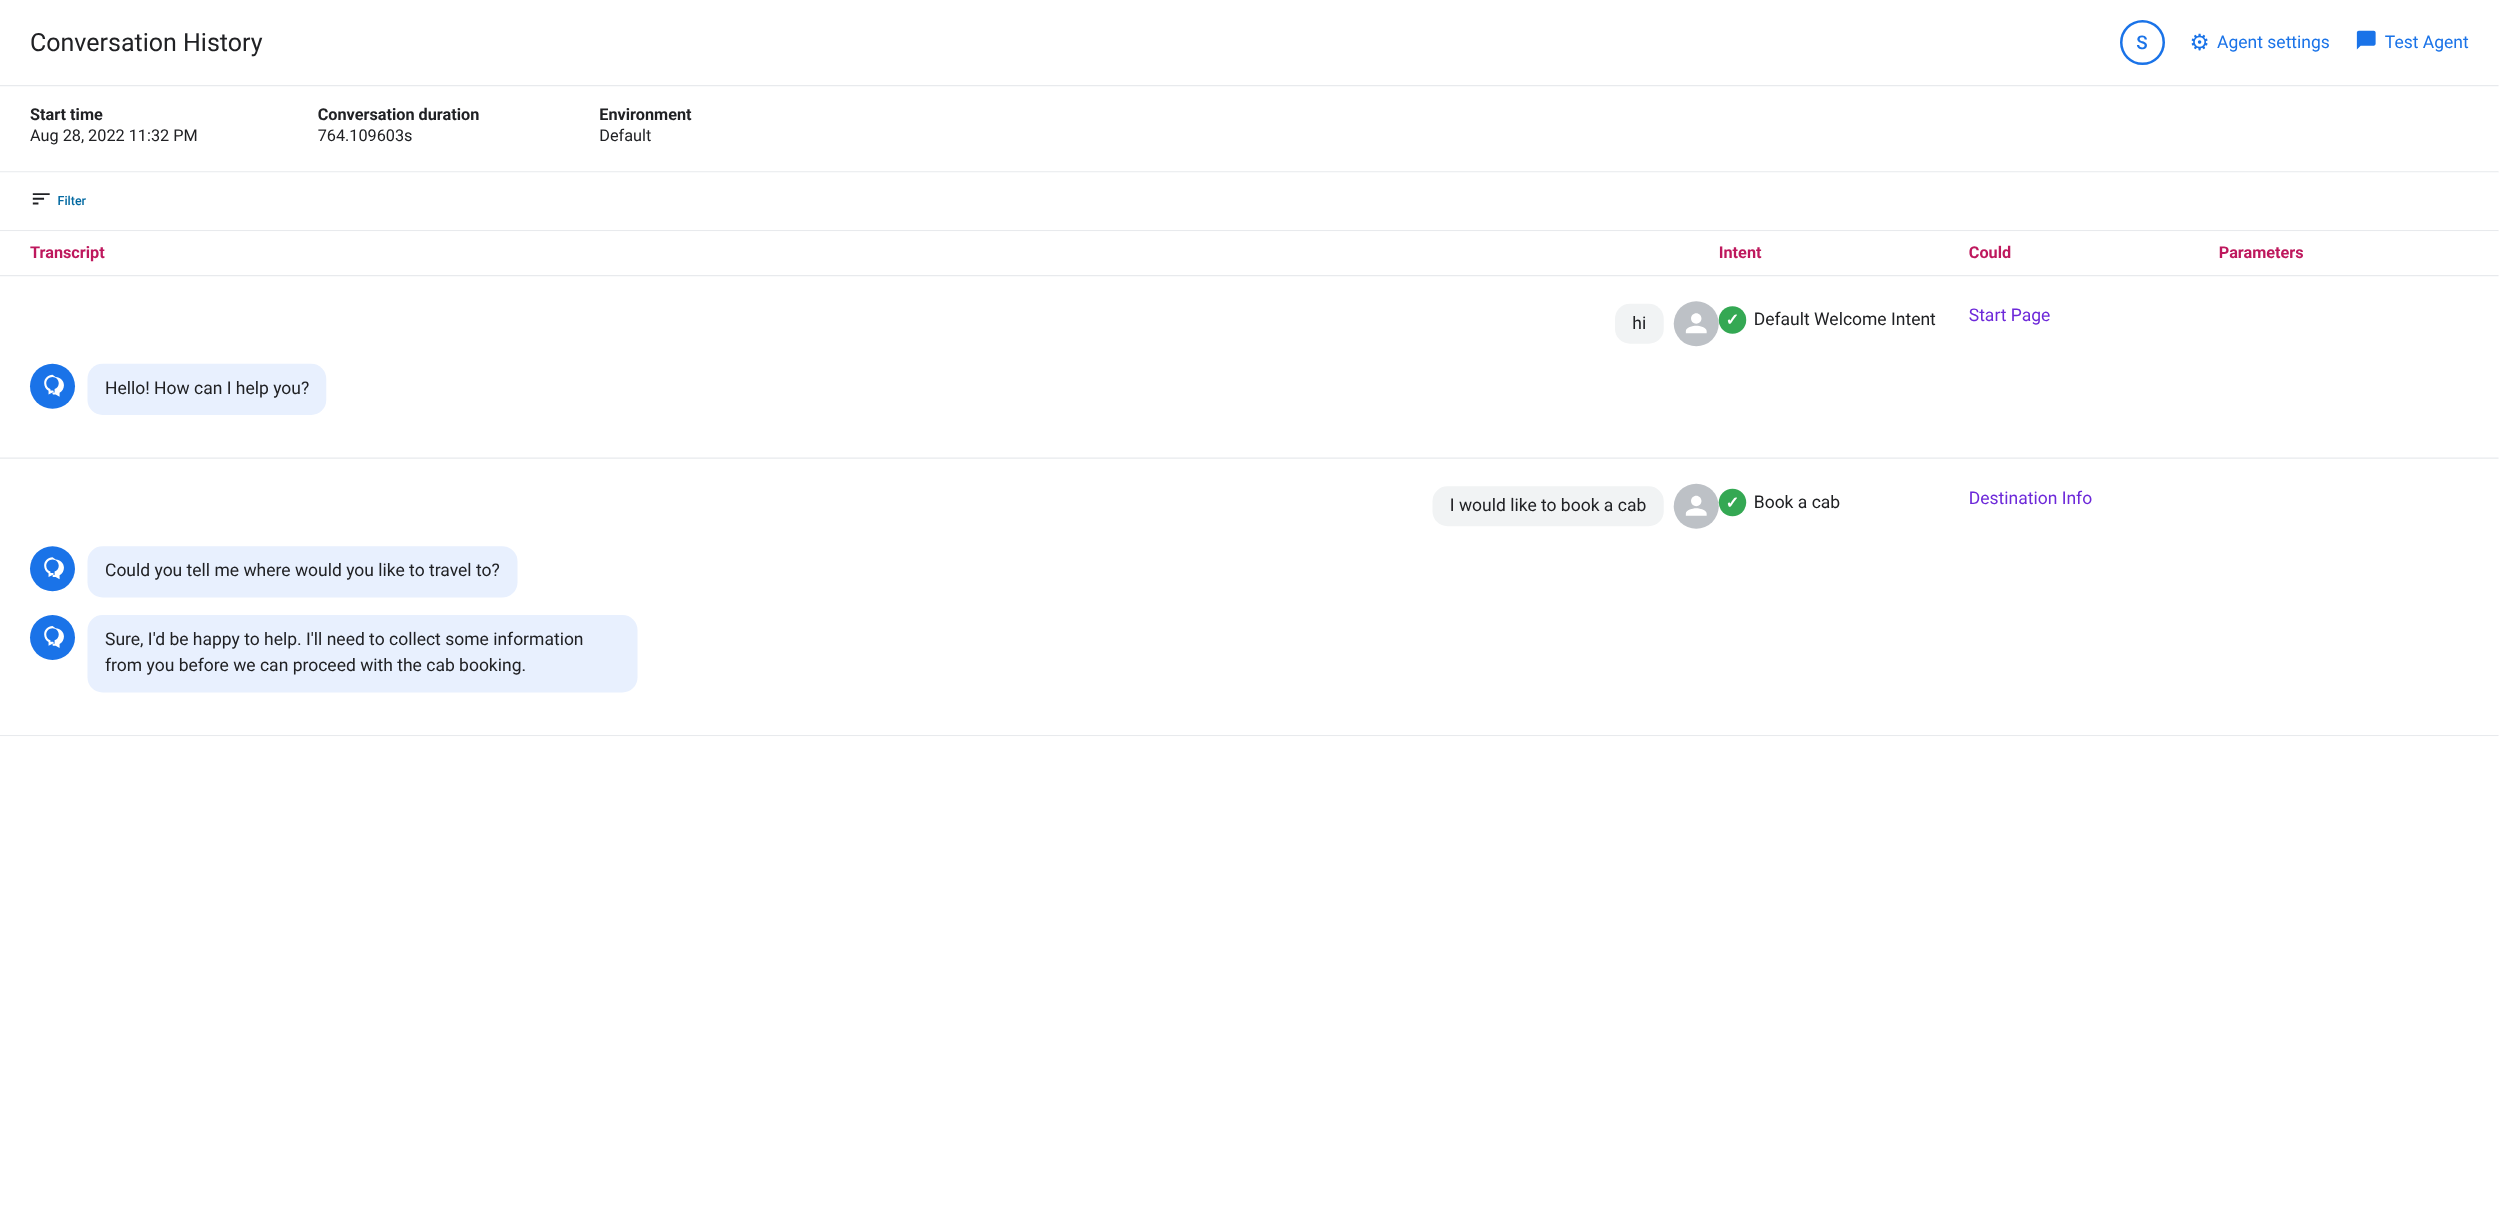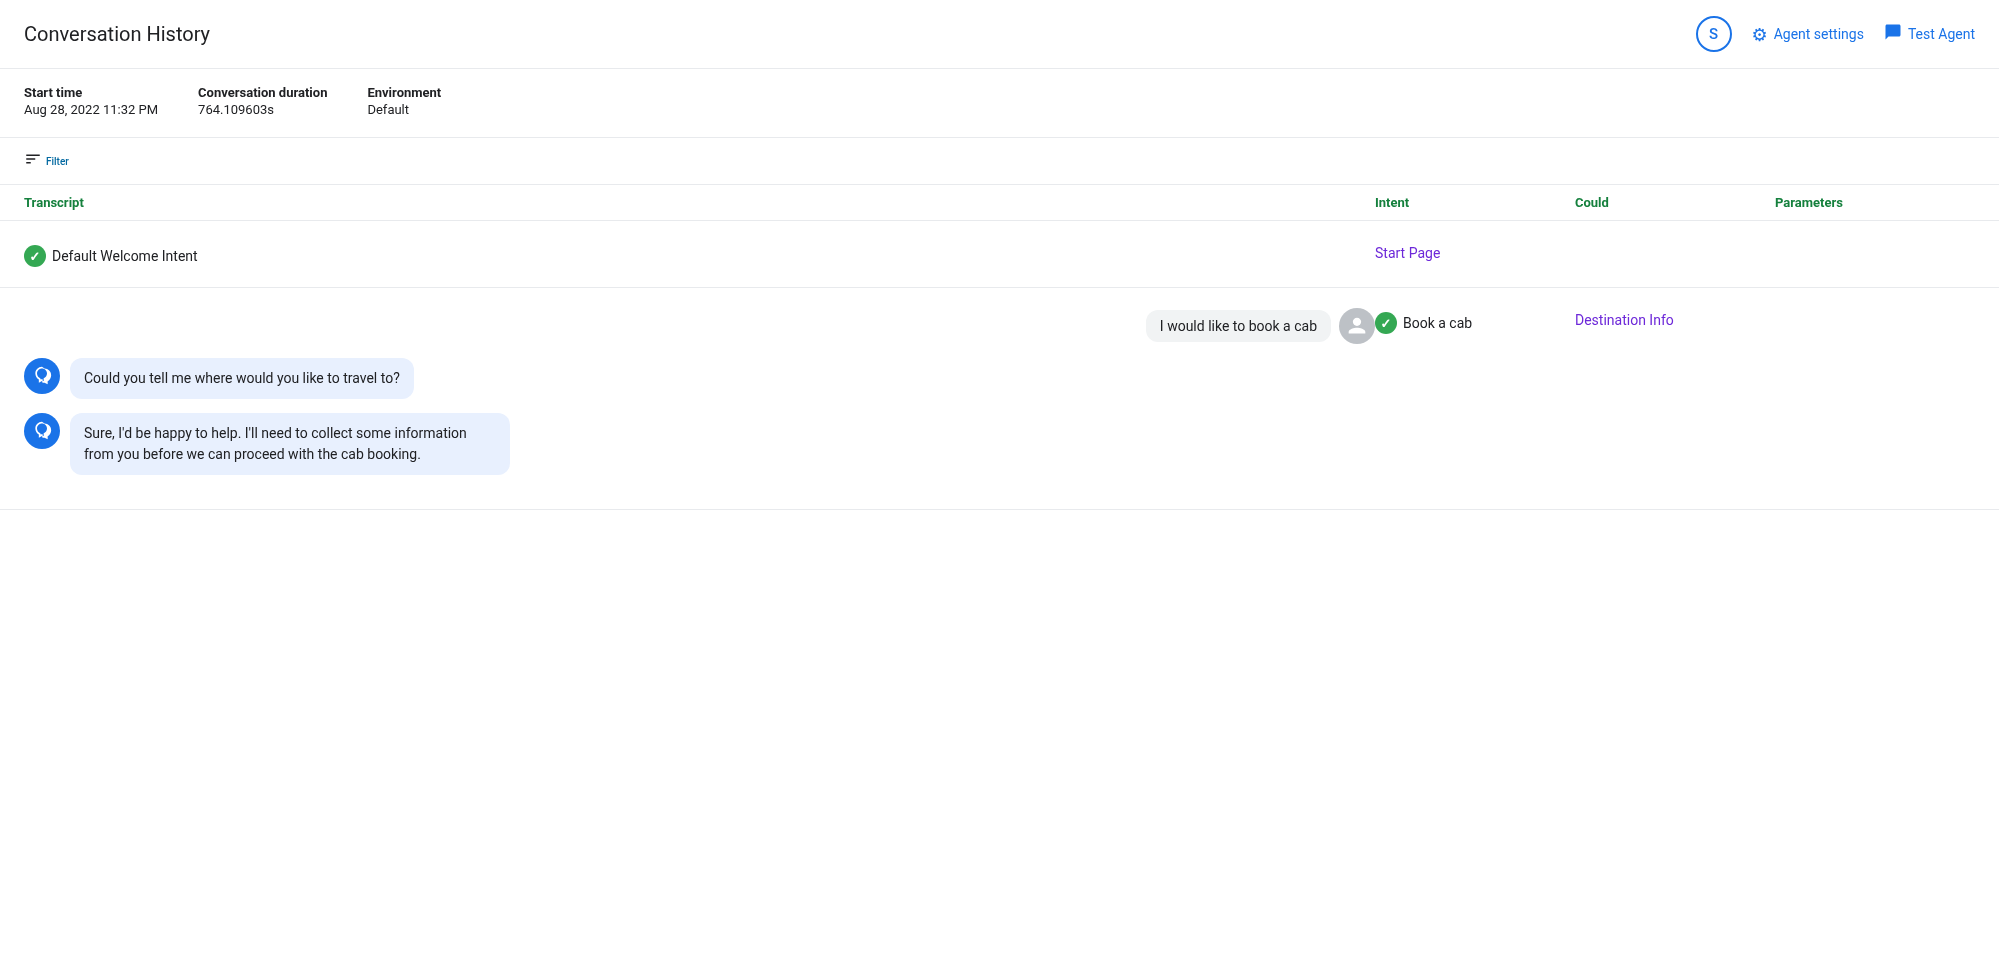--- a/index.html
+++ b/index.html
@@ -46,21 +46,21 @@
       font-size: 14px;
       cursor: pointer;
       text-decoration: none;
     }
     .gear-icon, .chat-icon {
       color: #1a73e8;
       font-size: 18px;
     }
     .meta-section {
       display: flex;
-      gap: 40px;
+      gap: 96px;
       padding: 16px 24px 20px;
       border-bottom: 1px solid #e8eaed;
     }
     .meta-item {}
     .meta-label {
       font-weight: 700;
       font-size: 13px;
       color: #202124;
       margin-bottom: 2px;
     }
@@ -98,21 +98,21 @@
     .table-header {
       display: grid;
       grid-template-columns: 1fr 200px 200px 200px;
       padding: 10px 24px;
       border-bottom: 1px solid #e8eaed;
       background: #fff;
     }
     .col-header {
       font-weight: 700;
       font-size: 13px;
-      color: #15803d;
+      color: #be185d;
     }
     .conversation-row {
       border-bottom: 1px solid #e8eaed;
       padding: 20px 24px;
       display: grid;
       grid-template-columns: 1fr 200px 200px 200px;
       align-items: start;
       gap: 0;
     }
     .transcript-col {}
@@ -259,20 +259,40 @@
 </div>
 
 <div class="table-header">
   <div class="col-header">Transcript</div>
   <div class="col-header">Intent</div>
   <div class="col-header">Could</div>
   <div class="col-header">Parameters</div>
 </div>
 
 <div class="conversation-row">
+  <div class="transcript-col transcript-content">
+
+    <div class="user-row">
+      <div class="user-bubble">hi</div>
+      <div class="user-avatar">
+        <svg width="20" height="20" viewBox="0 0 24 24" fill="#fff">
+          <path d="M12 12c2.7 0 5-2.3 5-5s-2.3-5-5-5-5 2.3-5 5 2.3 5 5 5zm0 2c-3.3 0-10 1.7-10 5v2h20v-2c0-3.3-6.7-5-10-5z"></path>
+        </svg>
+      </div>
+    </div>
+
+    <div class="turn">
+      <div class="bot-avatar">
+        <svg width="20" height="20" viewBox="0 0 24 24" fill="#fff">
+          <path d="M12 1C7.6 1 4 4.6 4 9c0 3.1 1.7 5.8 4.2 7.3V20l3.8-2h.1c.6 0 1-.4 1-1s-.4-1-1-1H10v-1.4C7.7 14 6 11.6 6 9c0-3.3 2.7-6 6-6s6 2.7 6 6c0 2.6-1.7 5-4 5.6V18h-1c-.6 0-1 .4-1 1s.4 1 1 1h2l3.8 2v-3.7c2.5-1.5 4.2-4.2 4.2-7.3 0-4.4-3.6-8-8-8z"></path>
+        </svg>
+      </div>
+      <div class="bot-bubble">Hello! How can I help you?</div>
+    </div>
+  </div>
   <div class="intent-col">
     <div class="intent-badge">
       <div class="check-circle">
         <span class="check-mark">✓</span>
       </div>
       <span>Default Welcome Intent</span>
     </div>
   </div>
   <div class="page-col">
     <span>Start Page</span>

